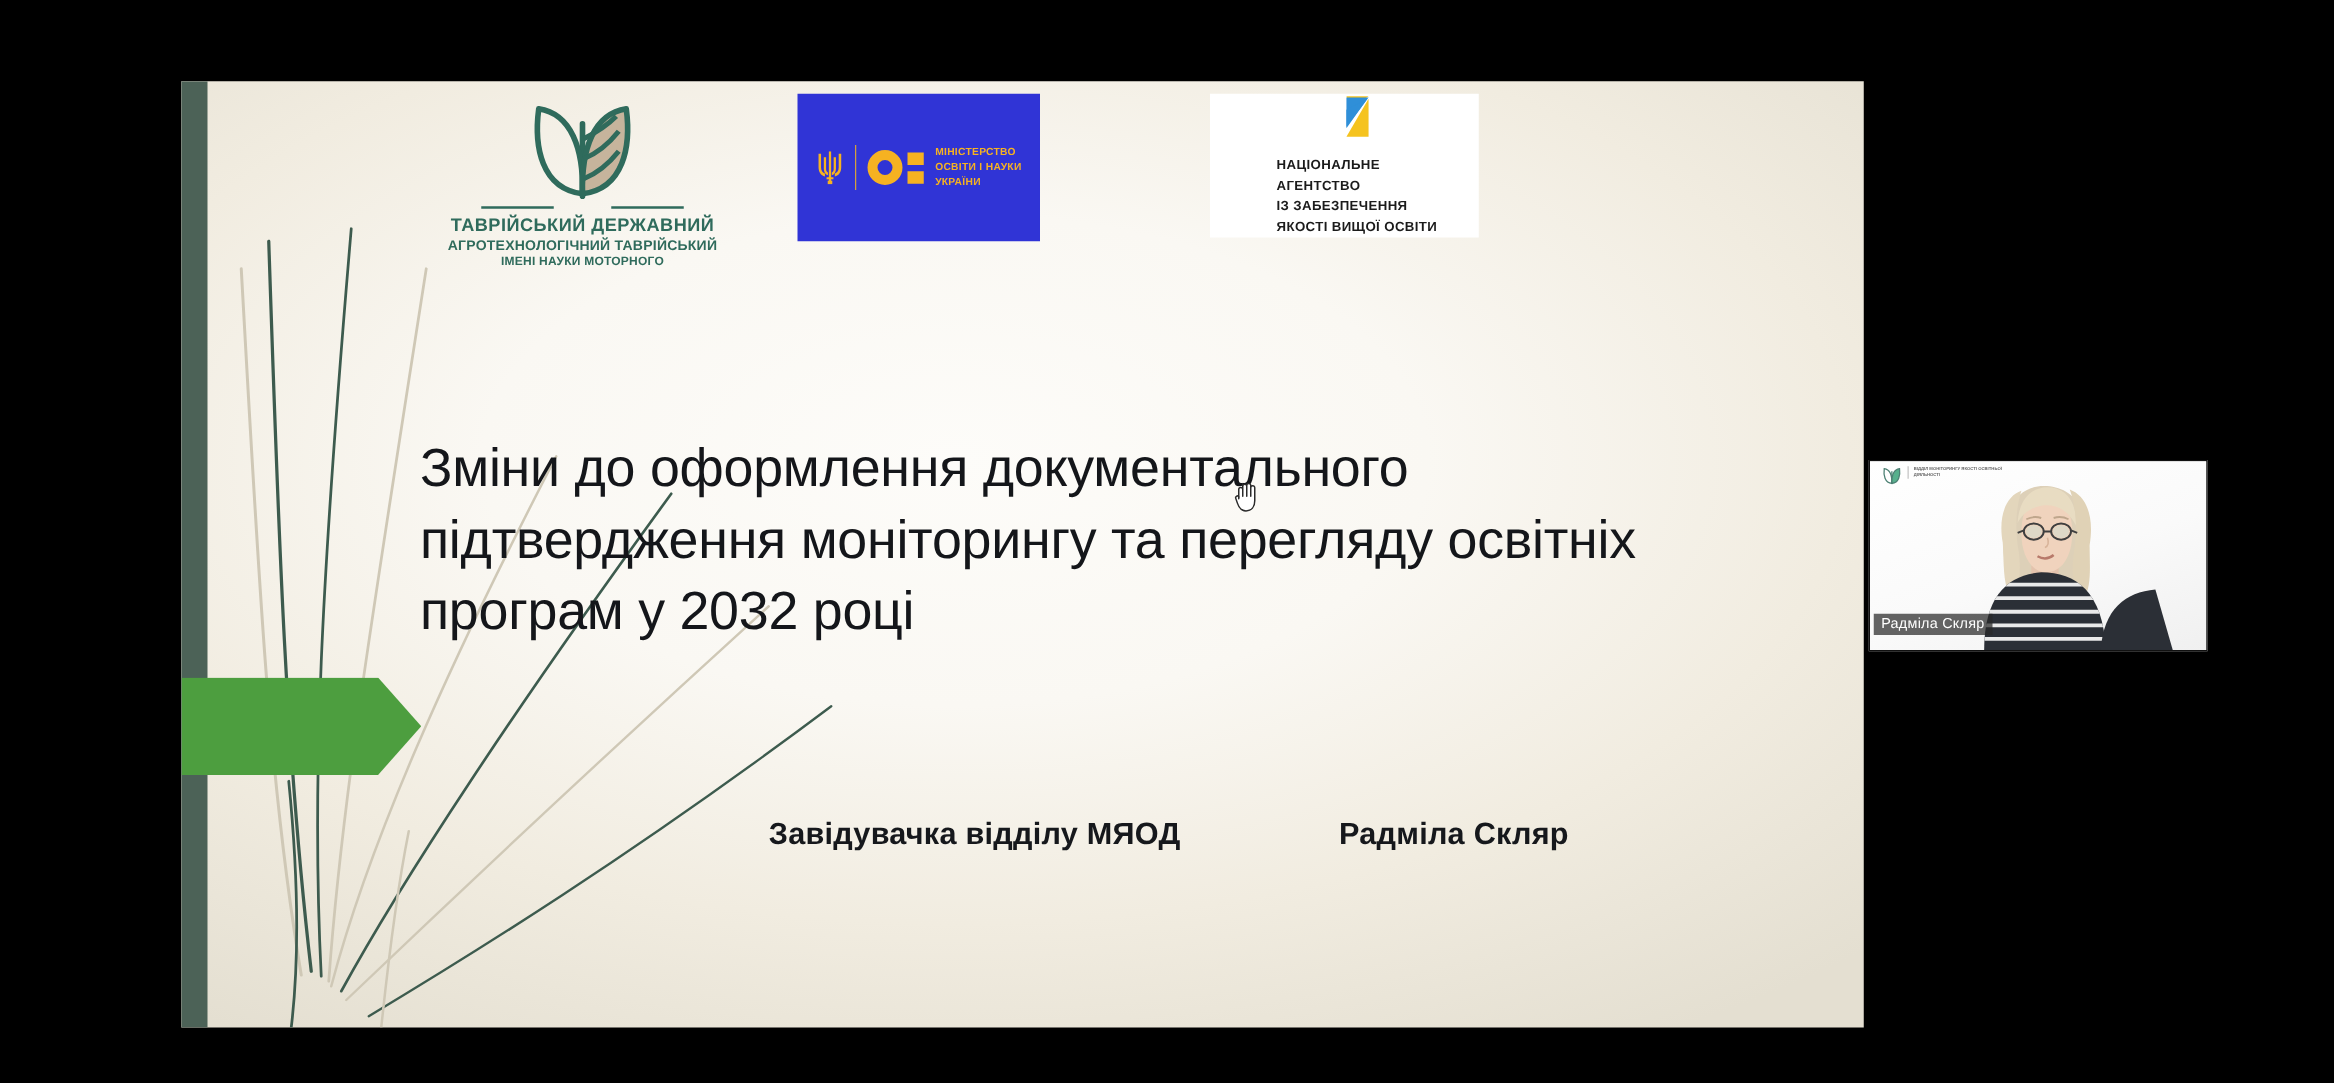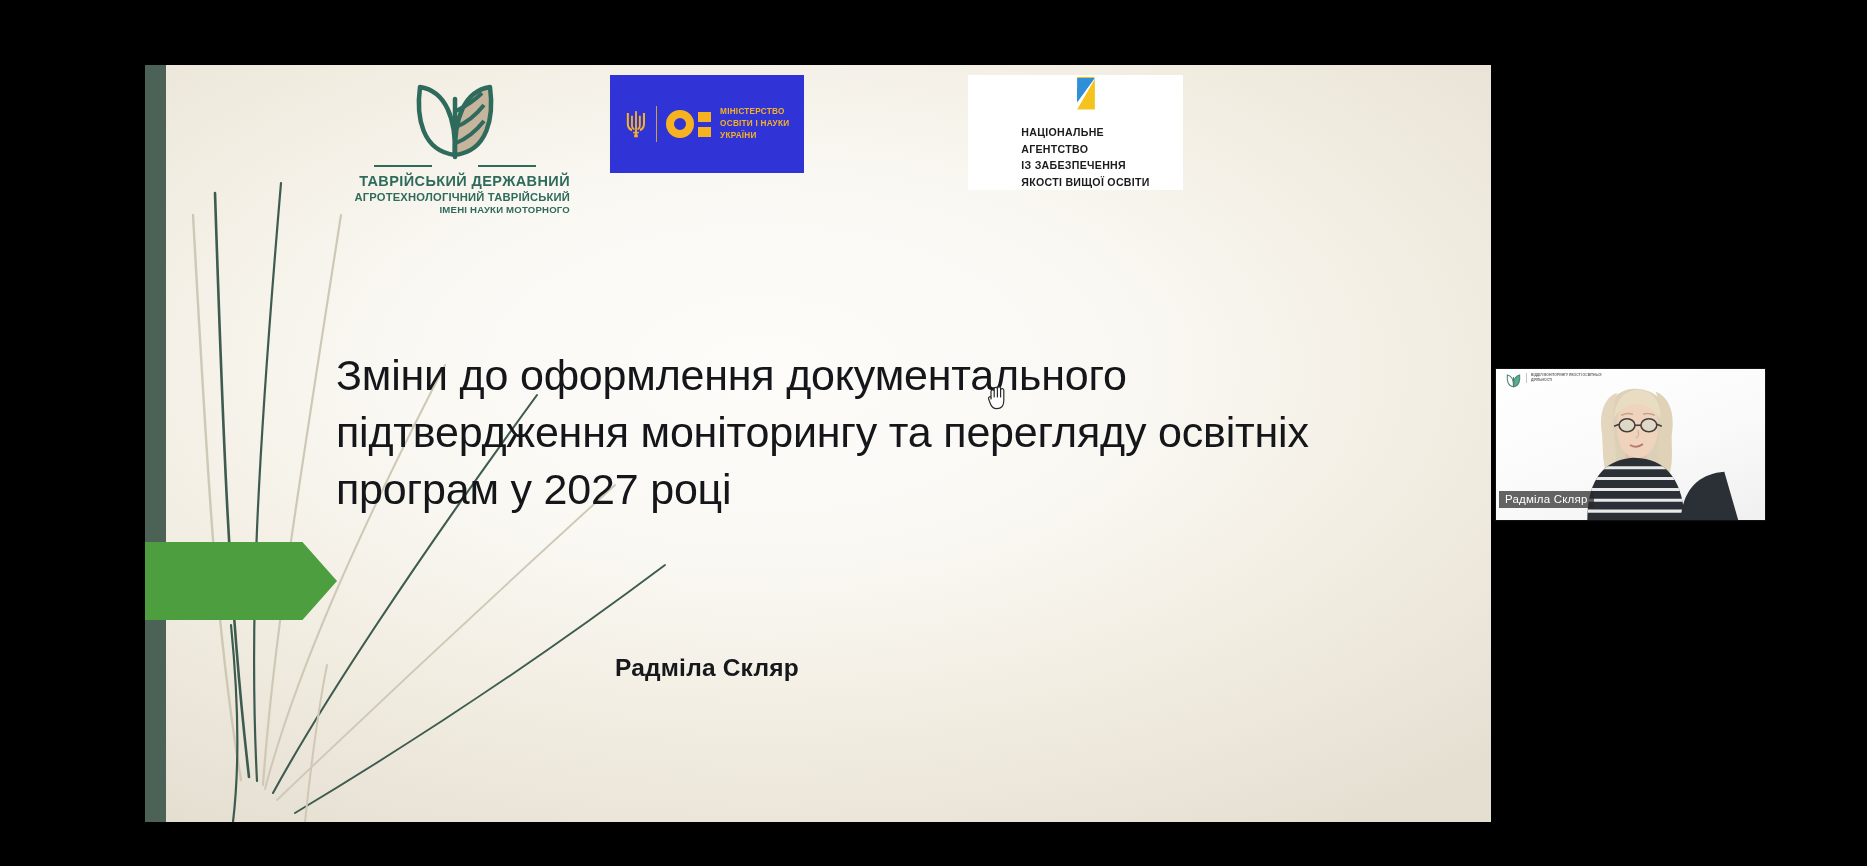--- a/index.html
+++ b/index.html
@@ -67,24 +67,24 @@
     position: absolute;
     left: 0;
     top: 0;
     width: 100%;
     height: 190px;
   }
 
   
   .logo-univ {
     position: absolute;
-    left: 195px;
+    left: 206px;
     top: 8px;
     width: 230px;
-    text-align: right;
+    text-align: center;
   }
   .logo-univ .mark {
     height: 88px;
     display: flex;
     align-items: flex-end;
     justify-content: center;
   }
   .logo-univ .divider-row {
     display: flex;
     align-items: center;
@@ -116,24 +116,24 @@
     font-size: 9.6px;
     font-weight: bold;
     letter-spacing: 0.2px;
     color: #2f6b5c;
     line-height: 1.3;
   }
 
   
   .logo-ministry {
     position: absolute;
-    left: 465px;
+    left: 493px;
     top: 10px;
     width: 194px;
-    height: 98px;
+    height: 118px;
     background: #3034d6;
     display: flex;
     align-items: center;
     justify-content: center;
     gap: 9px;
   }
   .logo-ministry .trident { width: 22px; height: 30px; }
   .logo-ministry .vrule {
     width: 1.4px; height: 36px; background: #f0b323; opacity: .85;
   }
@@ -346,23 +346,24 @@
           <polygon points="44,8 44,70 8,70" fill="#f5c31f"></polygon>
           <polygon points="8,26 42,8 8,56" fill="#2f8fd8"></polygon>
         </svg>
         <div class="ntext">НАЦІОНАЛЬНЕ
 АГЕНТСТВО
 ІЗ ЗАБЕЗПЕЧЕННЯ
 ЯКОСТІ ВИЩОЇ ОСВІТИ</div>
       </div>
     </div>
 
-    <div class="slide-title">Зміни до оформлення документального підтвердження моніторингу та перегляду освітніх програм у 2027 році</div>
+    <div class="slide-title">Зміни до оформлення документального підтвердження моніторингу та перегляду освітніх програм у 2032 році</div>
 
     <div class="slide-footer">
+      <span>Завідувачка відділу МЯОД</span>
       <span>Радміла Скляр</span>
     </div>
   </div>
 
   <div id="video-tile">
     <div class="vbg"></div>
 
     <div class="corner-logo">
       <svg width="15" height="15" viewBox="0 0 86 84">
         <path d="M43 80 L43 22" stroke="#2f6b5c" stroke-width="6" fill="none"></path>

